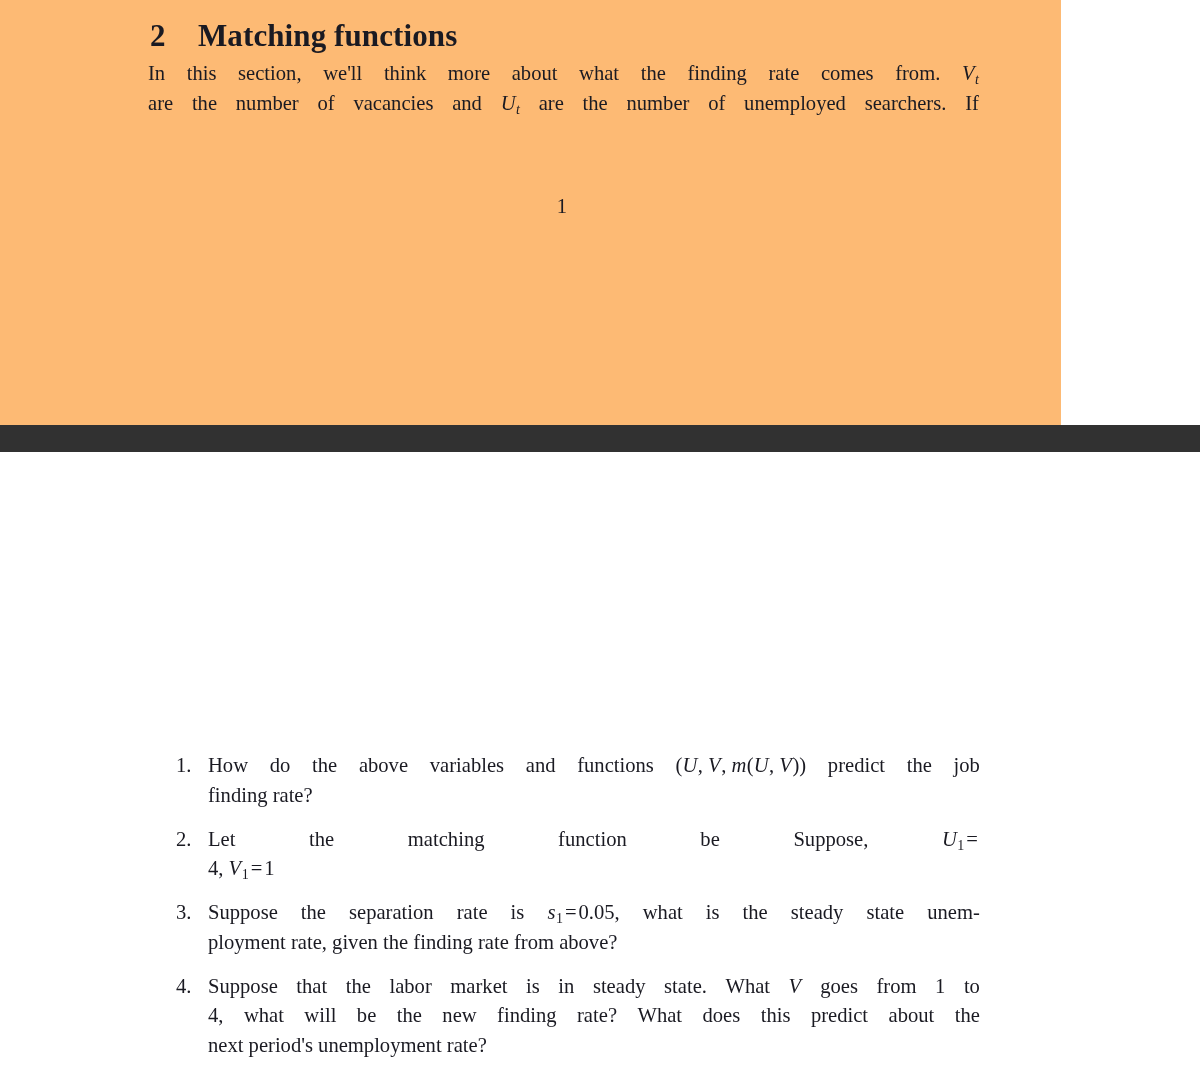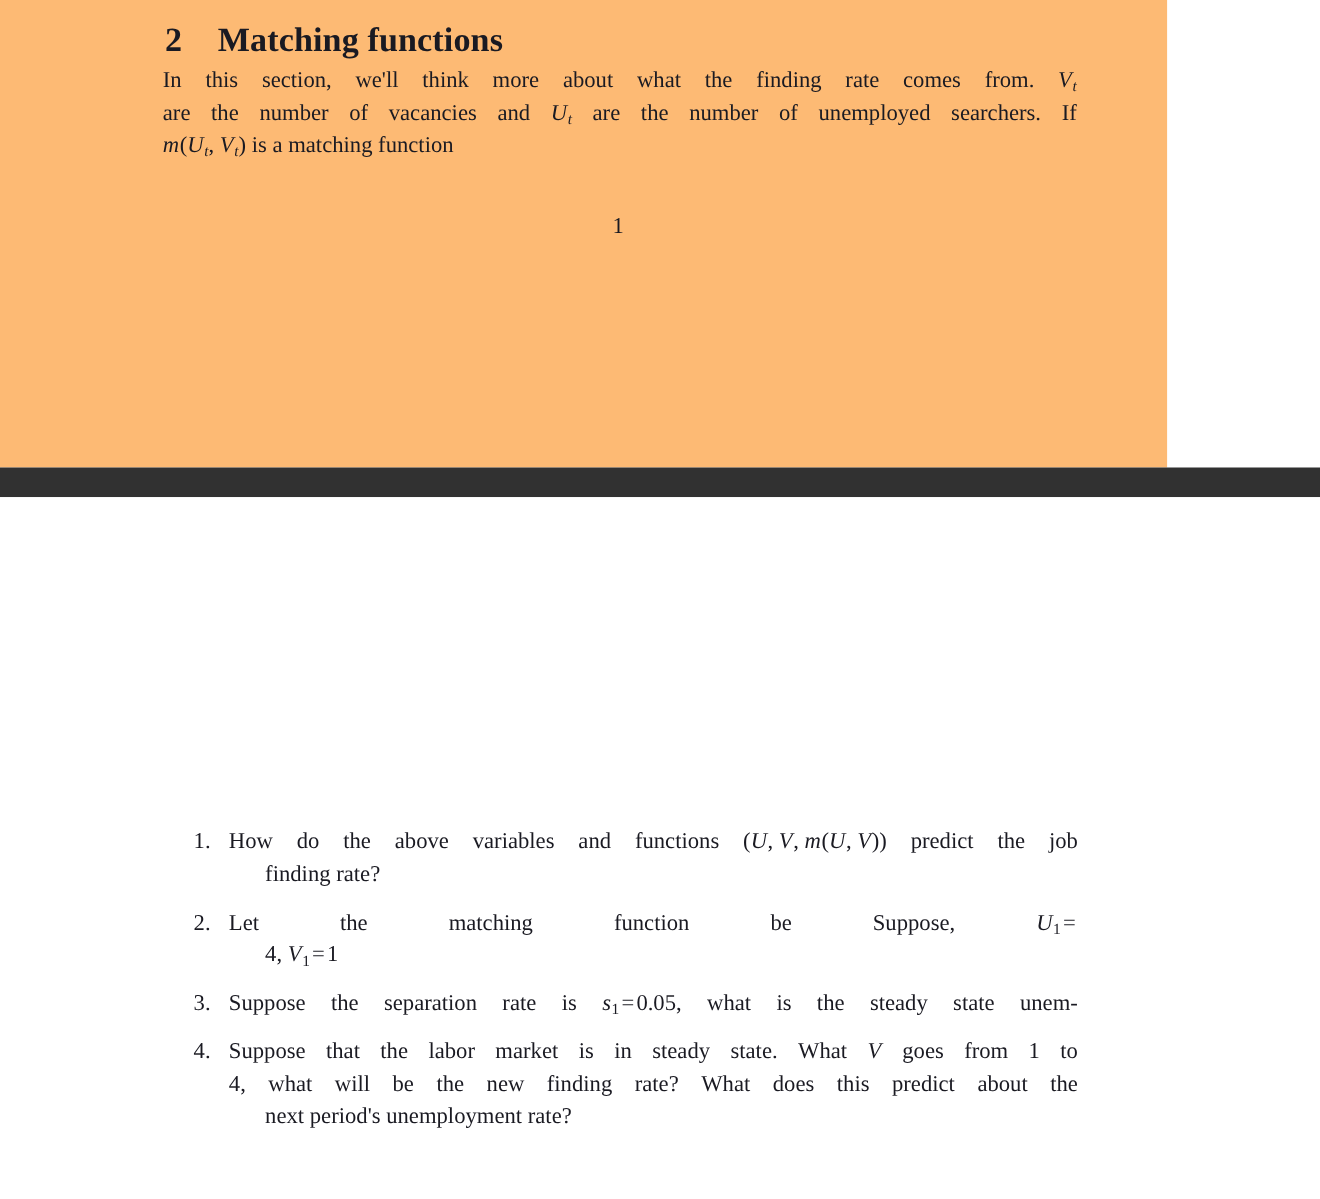--- a/index.html
+++ b/index.html
@@ -149,21 +149,20 @@
     display: block;
     width: 772px;
   }
   .qbody .jline {
     display: flex;
     justify-content: space-between;
     width: 100%;
   }
   .qbody .jline.last {
     justify-content: flex-start;
-    margin-left: 33px;
   }
 
   
   .mi {
     font-family: "Liberation Serif", "DejaVu Serif", serif;
     font-style: italic;
     padding-right: 0.5px;
   }
   .mn, .mo, .mp {
     font-style: normal;
@@ -234,26 +233,20 @@
           <span class="w">are</span>
           <span class="w">the</span>
           <span class="w">number</span>
           <span class="w">of</span>
           <span class="w">unemployed</span>
           <span class="w">searchers.</span>
           <span class="w">If</span>
         </span>
       </span>
 
-      <span class="l last">
-        <span class="jline last">
-          <span class="w"><i class="mi">m</i><span class="mp">(</span><i class="mi">U</i><sub class="msub">t</sub><span class="mp">, </span><i class="mi">V</i><sub class="msub">t</sub><span class="mp">)</span></span>
-            <span class="w"> is a matching function</span>
-        </span>
-      </span>
 
     </div>
 
     <div class="page-number">1</div>
 
   </div>
 
   <div class="separator-band" style="background: rgb(49, 49, 49);"></div>
 
   <div class="blank-gap"></div>
@@ -310,20 +303,23 @@
             <span class="w">separation</span>
             <span class="w">rate</span>
             <span class="w">is</span>
             <span class="w"><i class="mi">s</i><sub class="msub-n">1</sub><span class="mo">=</span><span class="mn">0.05,</span></span>
             <span class="w">what</span>
             <span class="w">is</span>
             <span class="w">the</span>
             <span class="w">steady</span>
             <span class="w">state</span>
             <span class="w">unem-</span>
+          </span>
+          <span class="jline last">
+            <span class="w">ployment rate, given the finding rate from above?</span>
           </span>
         </span>
       </li>
 
       <li class="qitem">
         <span class="qnum">4.</span>
         <span class="qbody">
           <span class="jline">
             <span class="w">Suppose</span>
             <span class="w">that</span>

